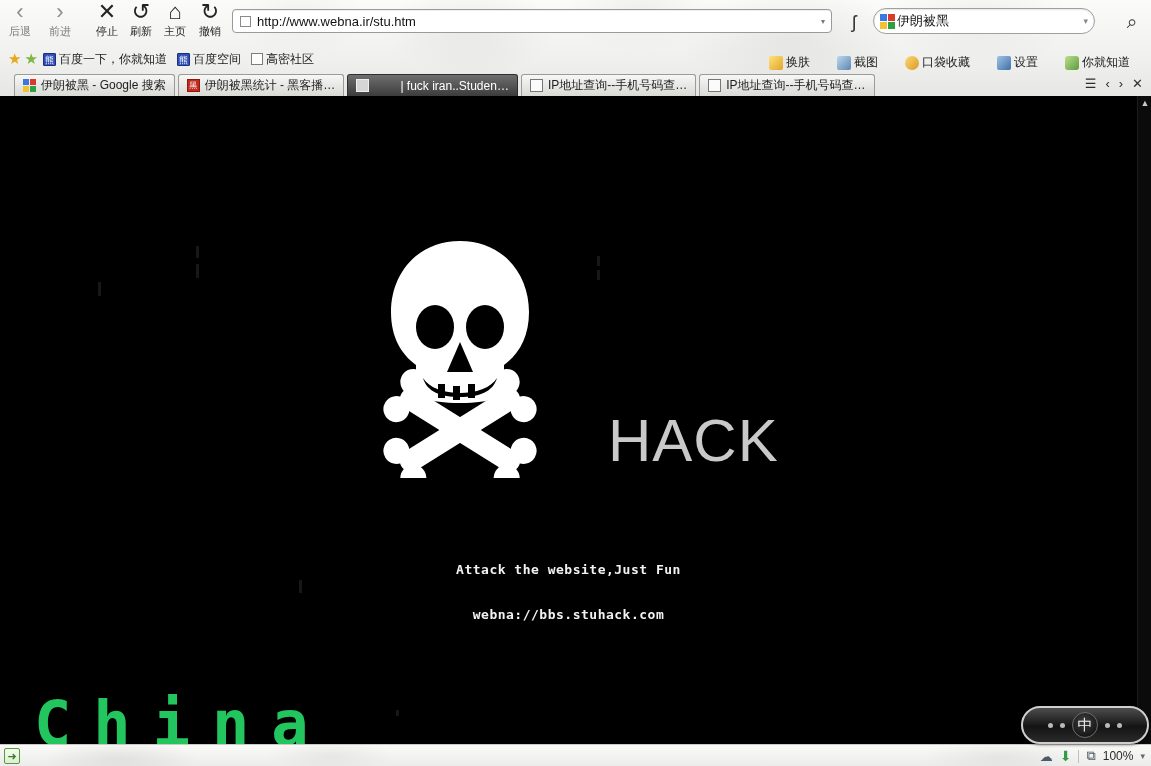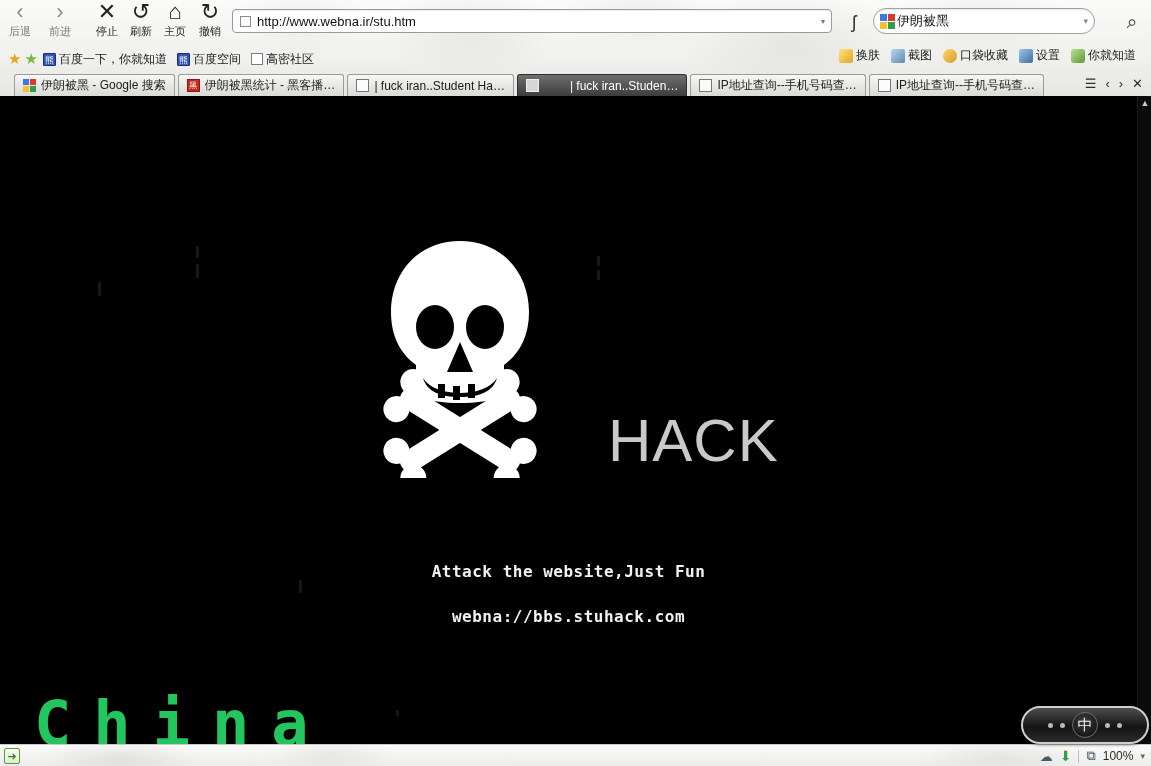--- a/index.html
+++ b/index.html
@@ -76,21 +76,21 @@
   #searchText { font-size:13px; color:#111; }
   #searchCaret { margin-left:auto; font-size:9px; color:#8a8a8a; }
   #searchGo {
     position:absolute; left:1120px; top:10px; width:24px; height:24px;
     font-size:19px; line-height:24px; color:#333; text-align:center;
   }
 
   
   #bookmarks { position:absolute; left:0; top:46px; width:1151px; height:26px; font-size:12px; }
   #bmLeft { position:absolute; left:8px; top:0; display:flex; align-items:center; height:26px; gap:3px; }
-  #bmRight{ position:absolute; right:10px; top:0; display:flex; align-items:flex-start; height:26px; gap:4px; }
+  #bmRight{ position:absolute; right:16px; top:0; display:flex; align-items:flex-end; height:26px; gap:20px; }
   .bm { display:flex; align-items:center; gap:3px; padding:1px 5px 1px 2px; color:#1b1b1b; cursor:pointer; white-space:nowrap; }
   .star { color:#e8a81c; font-size:15px; }
   .starplus { color:#7cb842; font-size:15px; }
   .baiduIco { width:13px; height:13px; background:#2f4fb8; border:1px solid #1b2f7d; border-radius:1px;
               color:#fff; font-size:9px; line-height:12px; text-align:center; flex:none;}
   .plainIco { width:12px; height:12px; border:1px solid #7d7d7d; background:#fdfdfd; flex:none; }
   .rbIco { width:14px; height:14px; flex:none; border-radius:2px; }
   .ico-huanfu { background:linear-gradient(135deg,#ffe27a,#e3a52a); }
   .ico-jietu  { background:linear-gradient(135deg,#bcd8ef,#5c87ad); }
   .ico-koudai { background:linear-gradient(135deg,#ffd772,#d79b24); border-radius:50%; }
@@ -144,21 +144,21 @@
   #hackWord {
     position:absolute; left:608px; top:314px;
     font-size:60px; line-height:62px; font-weight:400;
     color:#c9c9c9; letter-spacing:1px;
     font-family:"Liberation Sans", sans-serif;
   }
 
   .monoline {
     position:absolute; width:1137px; text-align:center;
     font-family:"DejaVu Sans Mono","Liberation Mono",monospace;
-    font-size:16px; font-weight:bold; color:#f2f2f2; letter-spacing:.5px;
+    font-size:13px; font-weight:bold; color:#f2f2f2; letter-spacing:.5px;
   }
   #ml1 { top:466px; }
   #ml2 { top:511px; }
   #ml3 { top:548px; }
 
   #chinaWord {
     position:absolute; left:0; top:596px; width:1137px; text-align:left;
     font-size:62px; line-height:64px; font-weight:bold; color:#22c55e;
     letter-spacing:22px; text-indent:22px;
     font-family:"DejaVu Sans Mono","Liberation Mono",monospace;
@@ -325,24 +325,20 @@
             <i class="d"></i>
         </span>
         <span class="tabtext">伊朗被黑 - Google 搜索</span>
       </div>
 
       <div class="tab">
         <span class="favicon fav-red">黑</span>
         <span class="tabtext">伊朗被黑统计 - 黑客播…</span>
       </div>
 
-      <div class="tab">
-        <span class="favicon fav-blank"></span>
-        <span class="tabtext">| fuck iran..Student Ha…</span>
-      </div>
 
       <div class="tab active">
         <span class="favicon fav-blank"></span>
         <span class="tabtext">| fuck iran..Studen…</span>
       </div>
 
       <div class="tab">
         <span class="favicon fav-blank"></span>
         <span class="tabtext">IP地址查询--手机号码查…</span>
       </div>

